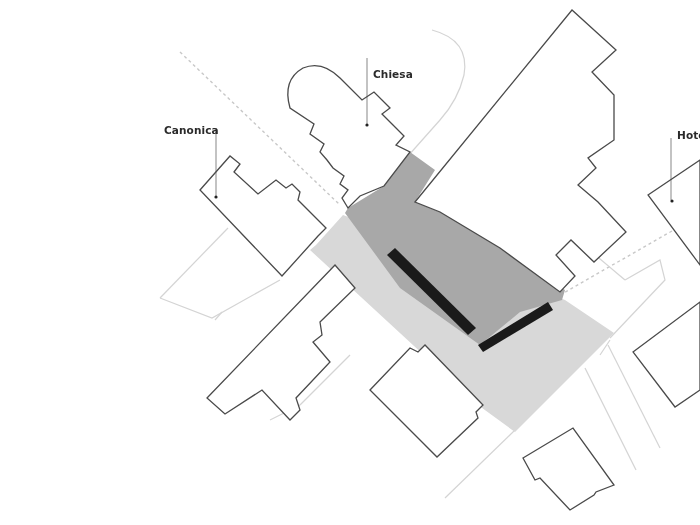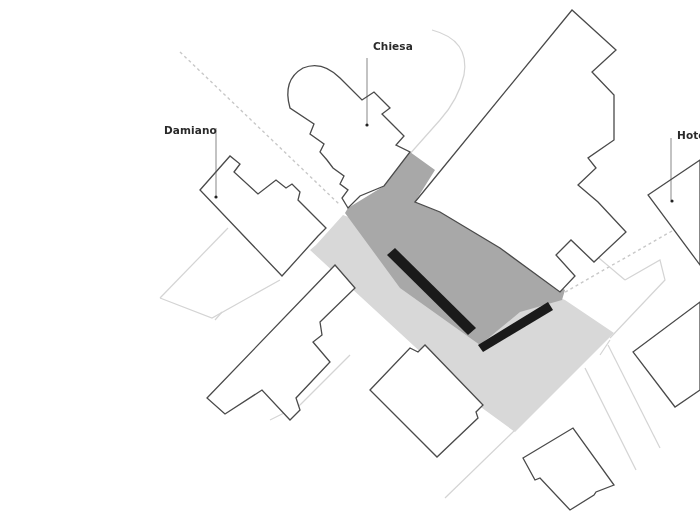--- a/index.html
+++ b/index.html
@@ -75,23 +75,23 @@
     <line x1="216" y1="128" x2="216" y2="196"></line>
     <line x1="671" y1="138" x2="671" y2="200"></line>
   </g>
   <g fill="#222">
     <circle cx="367" cy="125" r="1.6"></circle>
     <circle cx="216" cy="197" r="1.6"></circle>
     <circle cx="672" cy="201" r="1.6"></circle>
   </g>
 </svg>
 
-<div class="label" style="left:373px; top:40px;">
+<div class="label" style="left:373px; top:68px;">
   <span>Chiesa</span>
 </div>
 
 <div class="label" style="left:164px; top:124px;">
-  <span>Damiano</span>
+  <span>Canonica</span>
 </div>
 
 <div class="label" style="left:677px; top:129px;">
   <span>Hotel</span>
 </div>
 
 </body></html>

